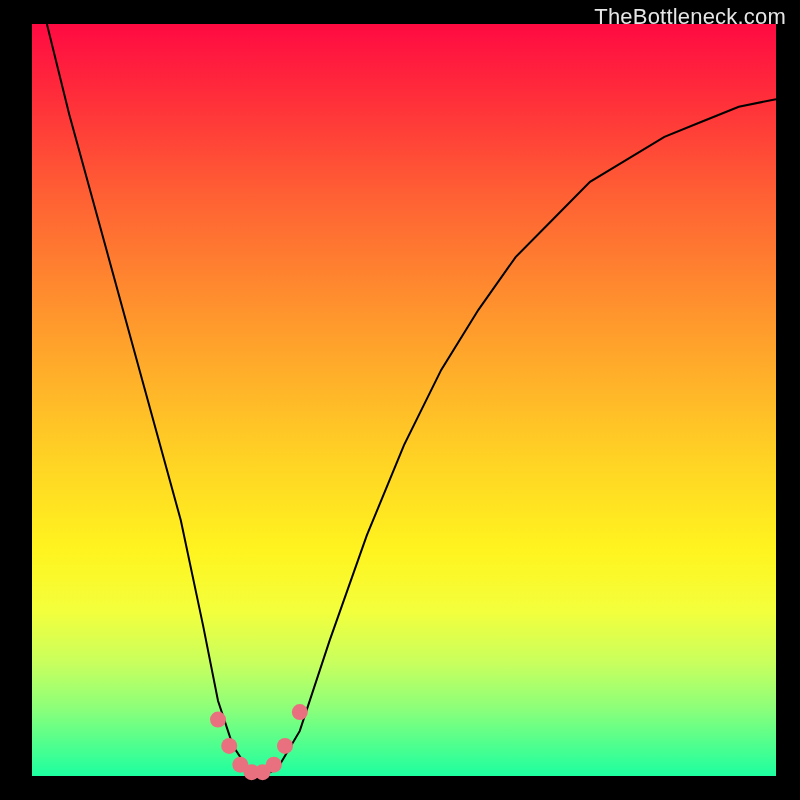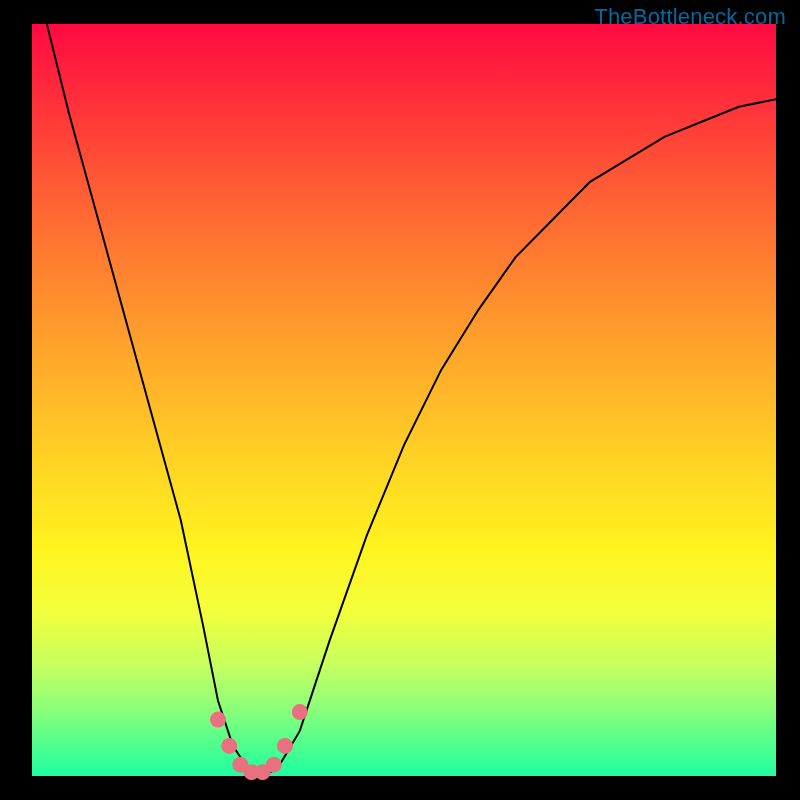--- a/index.html
+++ b/index.html
@@ -39,21 +39,21 @@
       #c8ff5e 85%,
       #8cff7a 91%,
       #4dff8f 96%,
       #1dffa0 100%
     );
   }
   .watermark {
     position: absolute;
     top: 4px;
     right: 14px;
-    color: #0369a1;
+    color: #e5e5e5;
     font-size: 22px;
     font-weight: 500;
     letter-spacing: 0.2px;
     user-select: none;
   }
   svg.curve {
     position: absolute;
     left: 0;
     top: 0;
     width: 800px;

